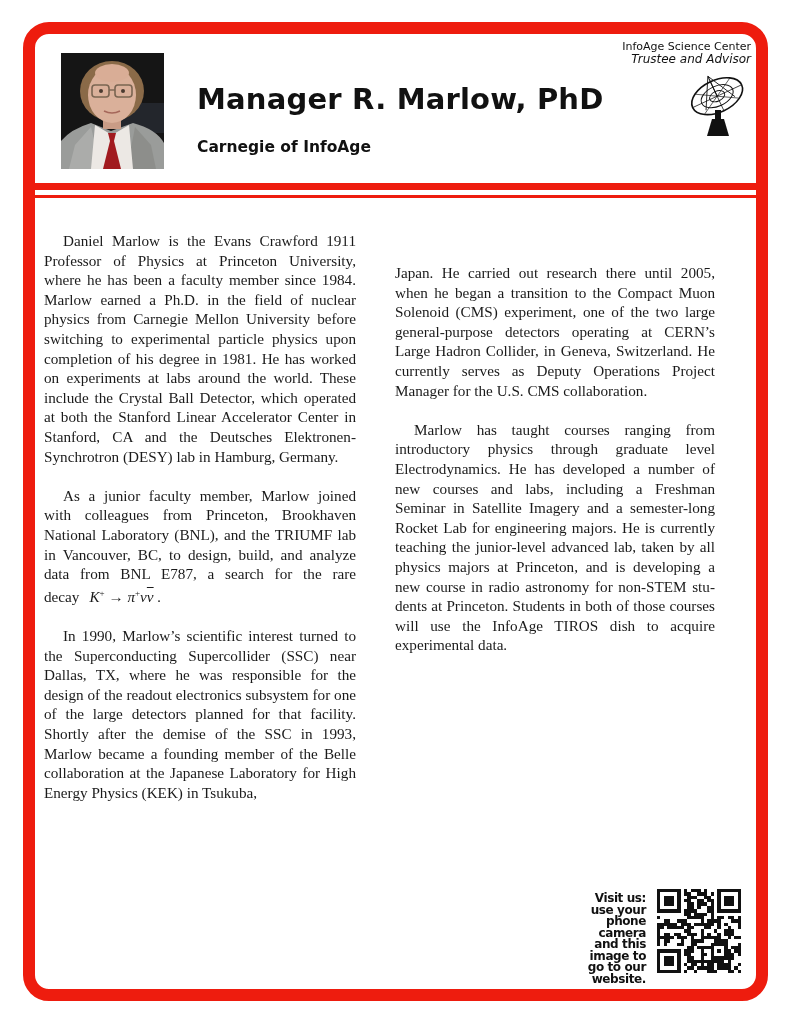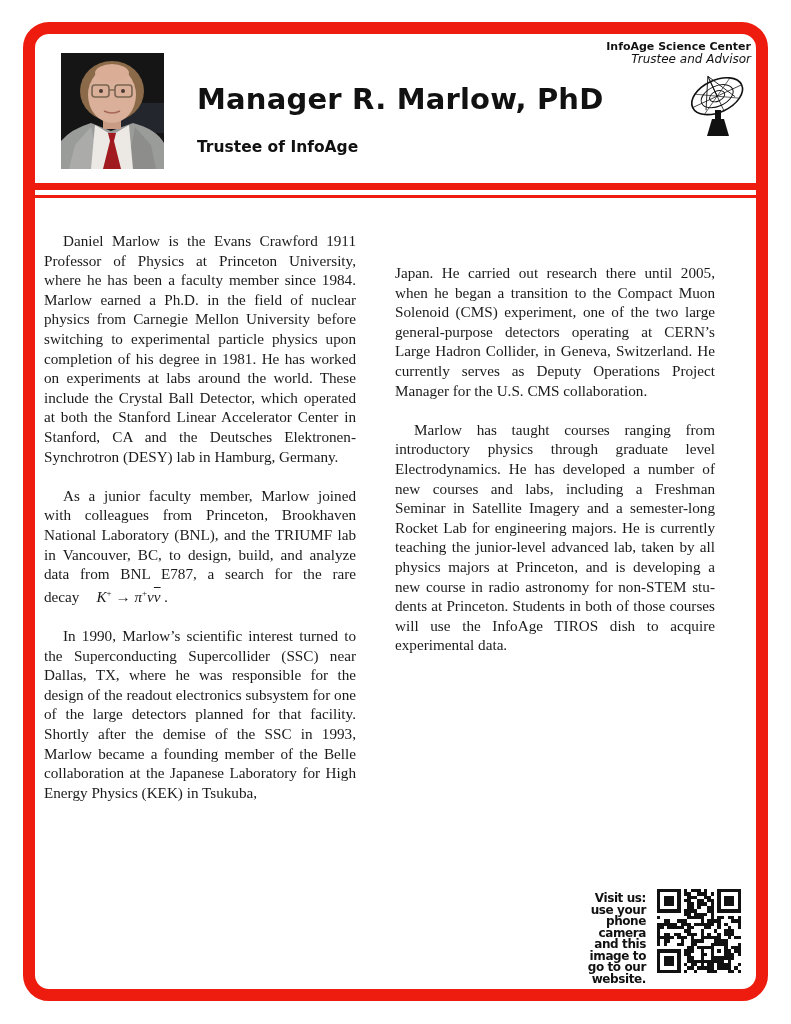--- a/index.html
+++ b/index.html
@@ -73,21 +73,21 @@
     }
     .org {
       position: absolute;
       right: 40px;
       top: 40px;
       text-align: right;
       font-family: "DejaVu Sans", sans-serif;
       color: #111;
     }
     .org .org-name {
-      font-weight: bold;
+      font-weight: normal;
       font-size: 11px;
       line-height: 13px;
     }
     .org .org-sub {
       font-style: italic;
       font-size: 12px;
       line-height: 12px;
     }
     .dish {
       position: absolute;
@@ -108,21 +108,21 @@
     .col-left { left: 44px; }
     .col-right { left: 395px; width: 320px; margin-top: 32px; }
     .col p {
       margin: 0 0 19.6px 0;
       text-indent: 19px;
     }
     .col p.cont { text-indent: 0; }
     .formula {
       font-style: italic;
       font-family: "Liberation Serif", serif;
-      margin-left: 17px;
+      margin-left: 10px;
       white-space: nowrap;
     }
     .formula sup { font-size: 9px; font-style: normal; }
     .bar { text-decoration: overline; }
     .visit {
       position: absolute;
       left: 578px;
       top: 893px;
       width: 68px;
       text-align: right;
@@ -172,21 +172,21 @@
     <rect x="54" y="32" width="17" height="12" rx="3" fill="none" stroke="#7a6552" stroke-width="1.6"></rect>
     <line x1="48" y1="37" x2="54" y2="37" stroke="#7a6552" stroke-width="1.4"></line>
     <circle cx="40" cy="38" r="2" fill="#4a3a30"></circle>
     <circle cx="62" cy="38" r="2" fill="#4a3a30"></circle>
 
     <path d="M43 58 Q51 62 59 58" stroke="#a5675a" stroke-width="1.6" fill="none"></path>
   </svg>
 </div>
 
 <div class="name">Manager R. Marlow, PhD</div>
-<div class="role">Trustee of InfoAge</div>
+<div class="role">Carnegie of InfoAge</div>
 
 <div class="org">
   <div class="org-name">InfoAge Science Center</div>
   <div class="org-sub">Trustee and Advisor</div>
 </div>
 
 <div class="dish">
   <svg width="62" height="68" viewBox="0 0 62 68">
     <g transform="rotate(-25 30 28)">
       <ellipse cx="30" cy="26" rx="27" ry="16" fill="#fff" stroke="#111" stroke-width="1.6"></ellipse>

